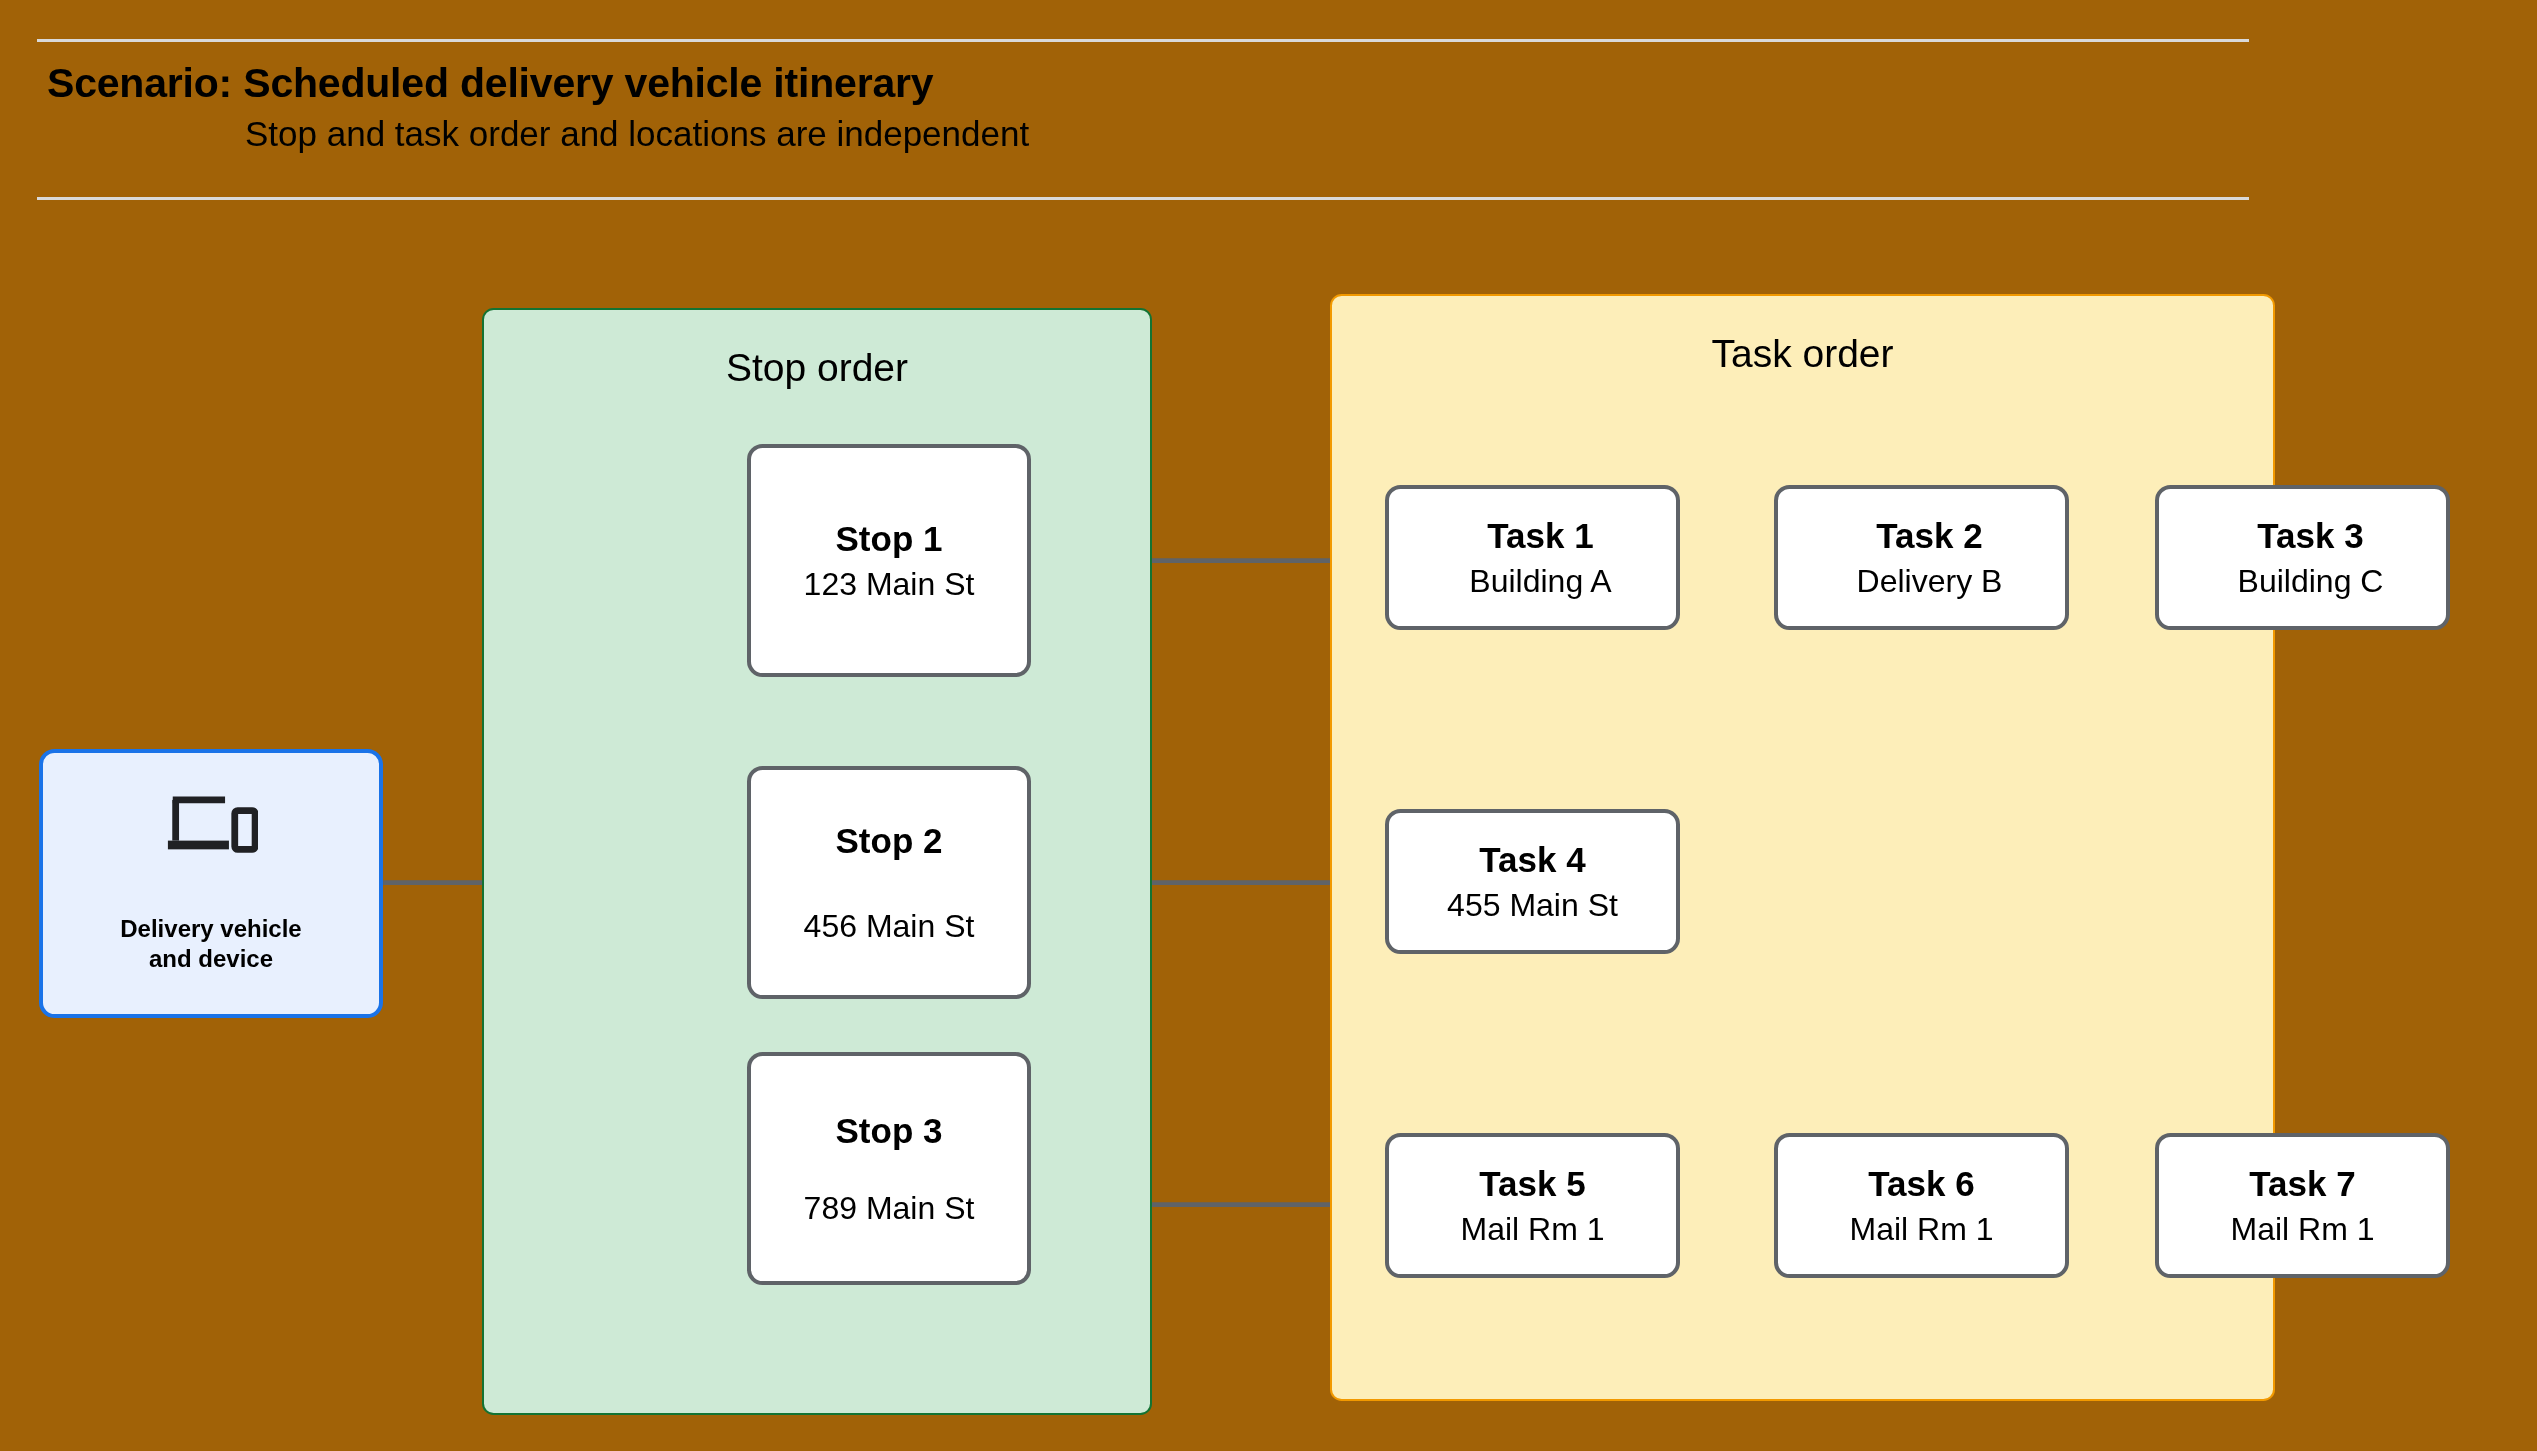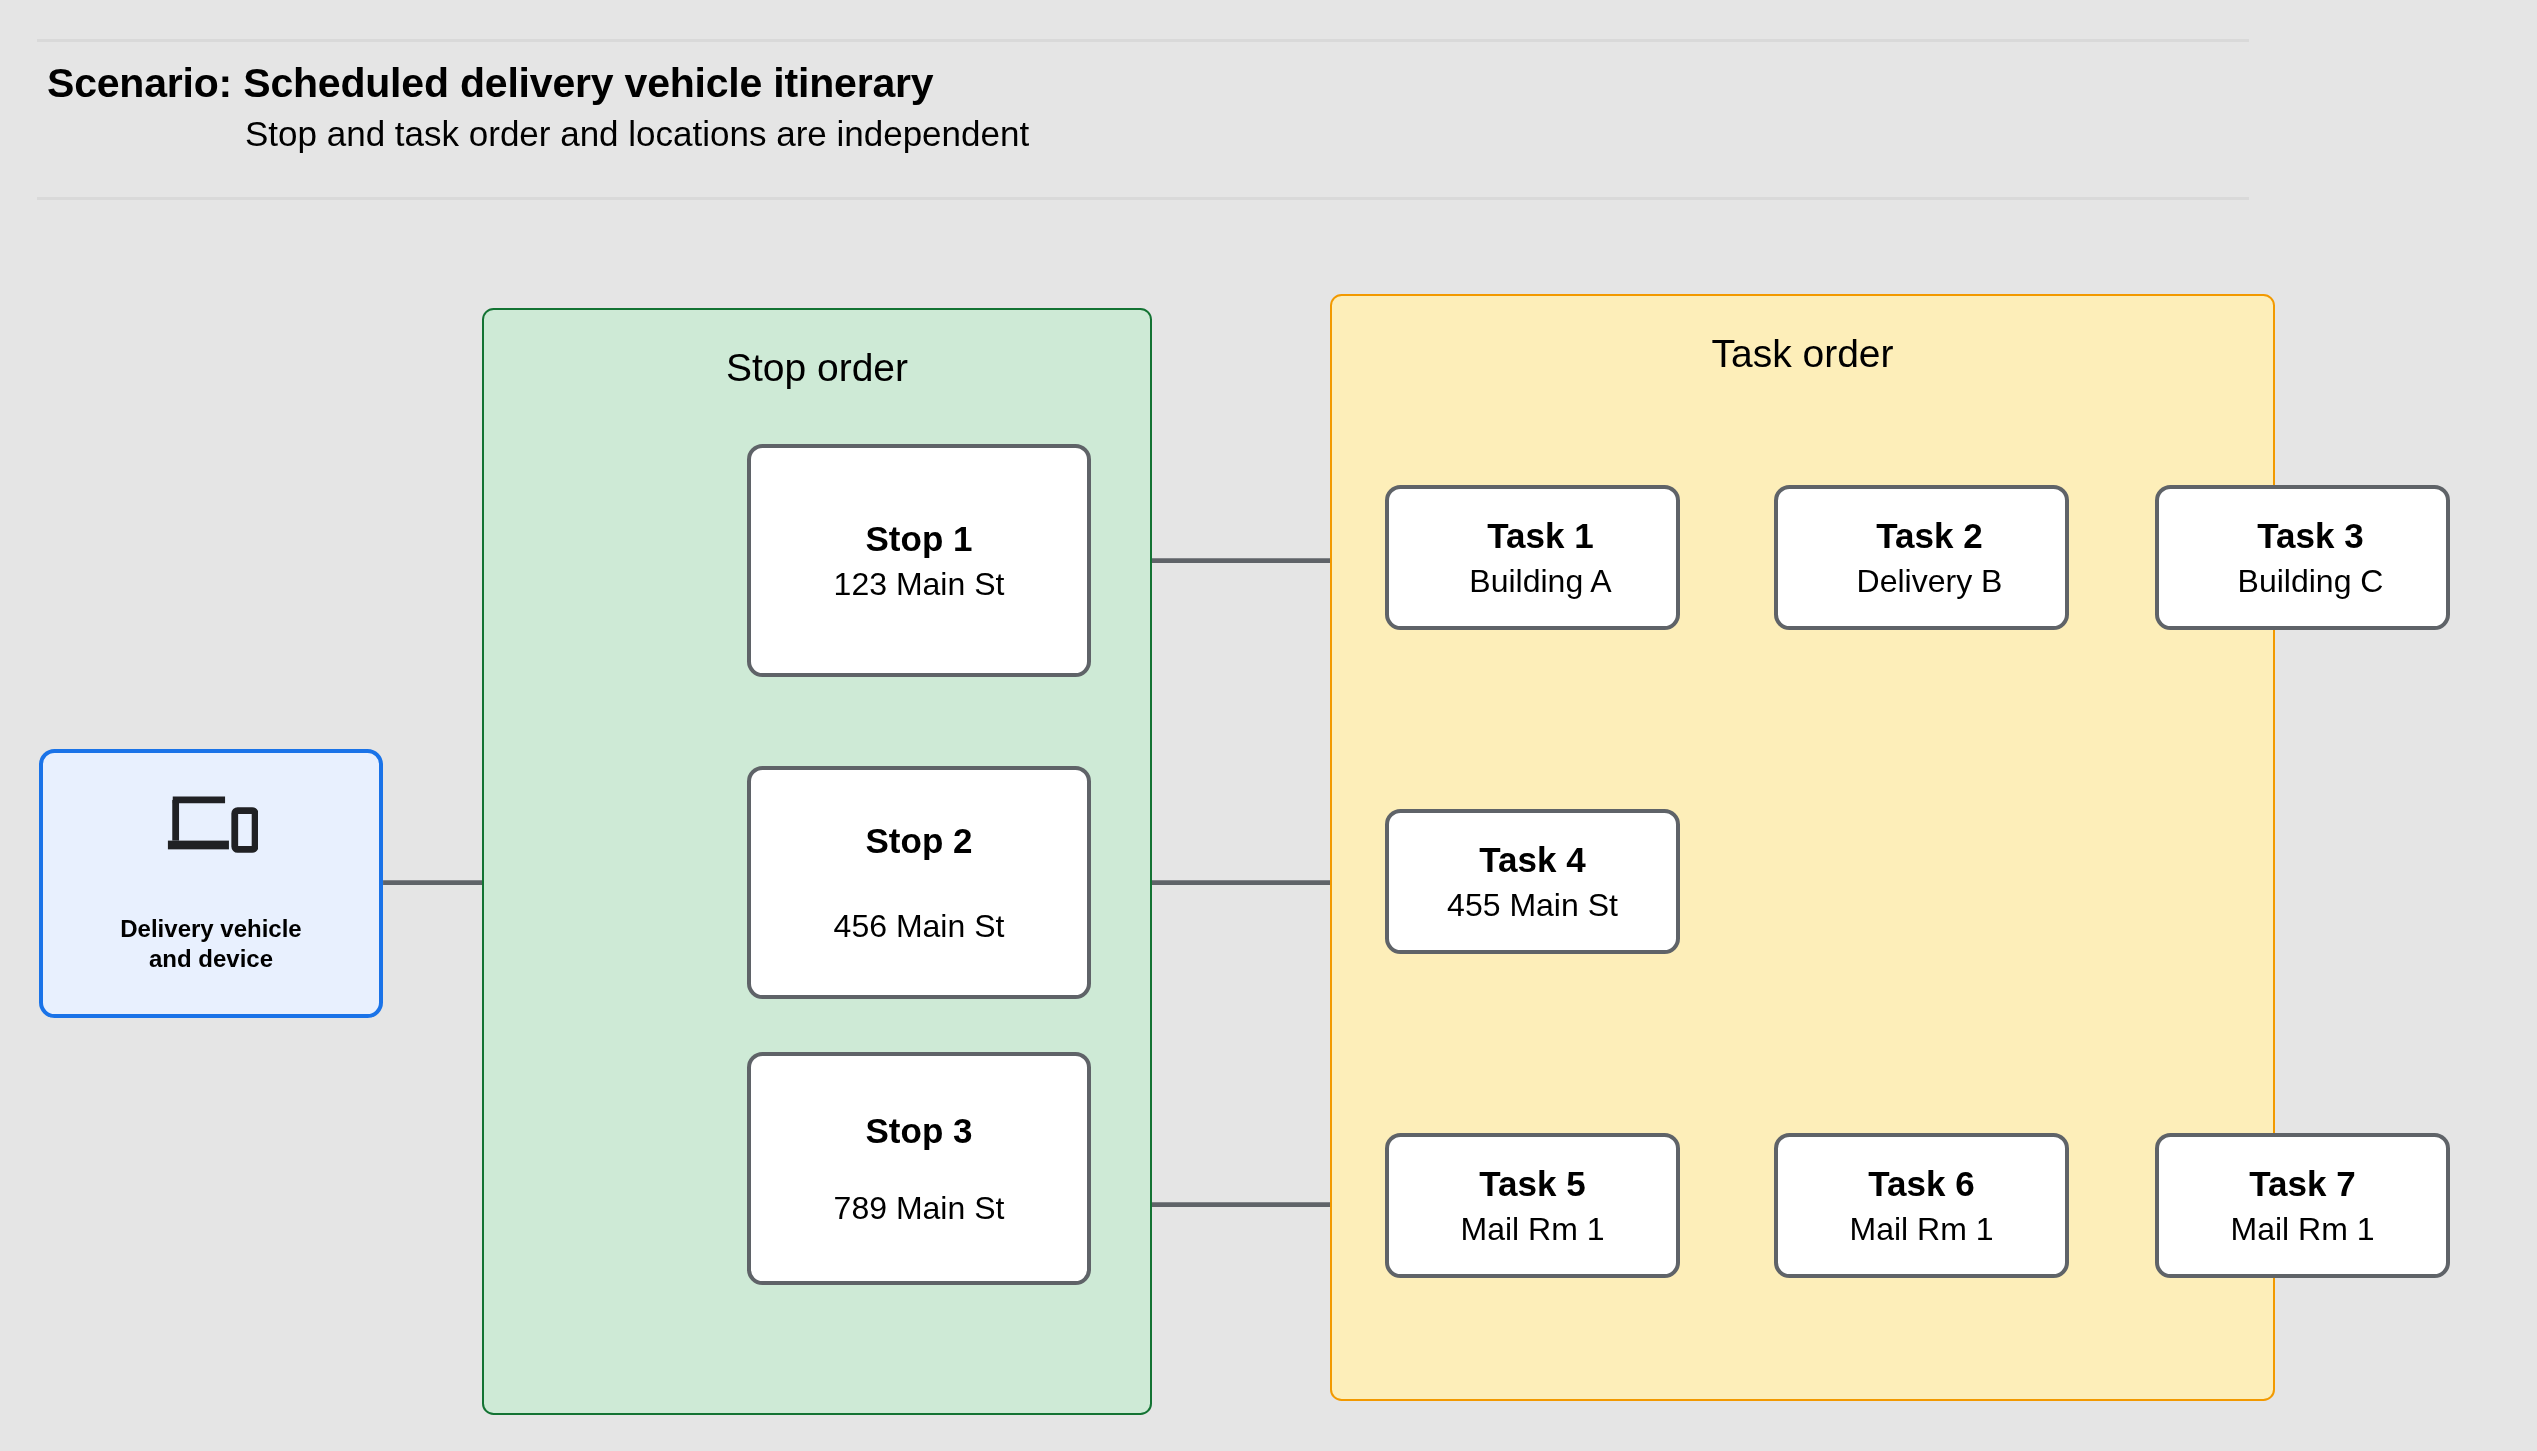--- a/index.html
+++ b/index.html
@@ -10,21 +10,21 @@
   body {
     font-family: "Liberation Sans", sans-serif;
     color: #000000;
     -webkit-font-smoothing: antialiased;
   }
   #stage {
     position: relative;
     width: 2538px;
     height: 1452px;
     overflow: hidden;
-    background: #e5e5e5;
+    background: #a16207;
   }
 
   
   .rule {
     position: absolute;
     left: 37px;
     width: 2212px;
     height: 2.9px;
     background: #d9d9d9;
   }
@@ -114,21 +114,21 @@
   }
   .node .n-sub {
     font-size: 32px;
     font-weight: 400;
     line-height: 1.15;
     color: #000;
     margin-top: 8px;
   }
 
   
-  .stop-node { left: 747px; width: 344px; height: 233px; }
+  .stop-node { left: 747px; width: 284px; height: 233px; }
   .stop-1 { top: 444px; }
   .stop-2 { top: 766px; gap: 40px; }
   .stop-3 { top: 1052px; gap: 32px; }
 
   
   .task-node { width: 295px; height: 145px; }
   .task-col-1 { left: 1385px; }
   .task-col-2 { left: 1774px; }
   .task-col-3 { left: 2155px; }
   .task-row-1 { top: 485px; padding-left: 16px; }

